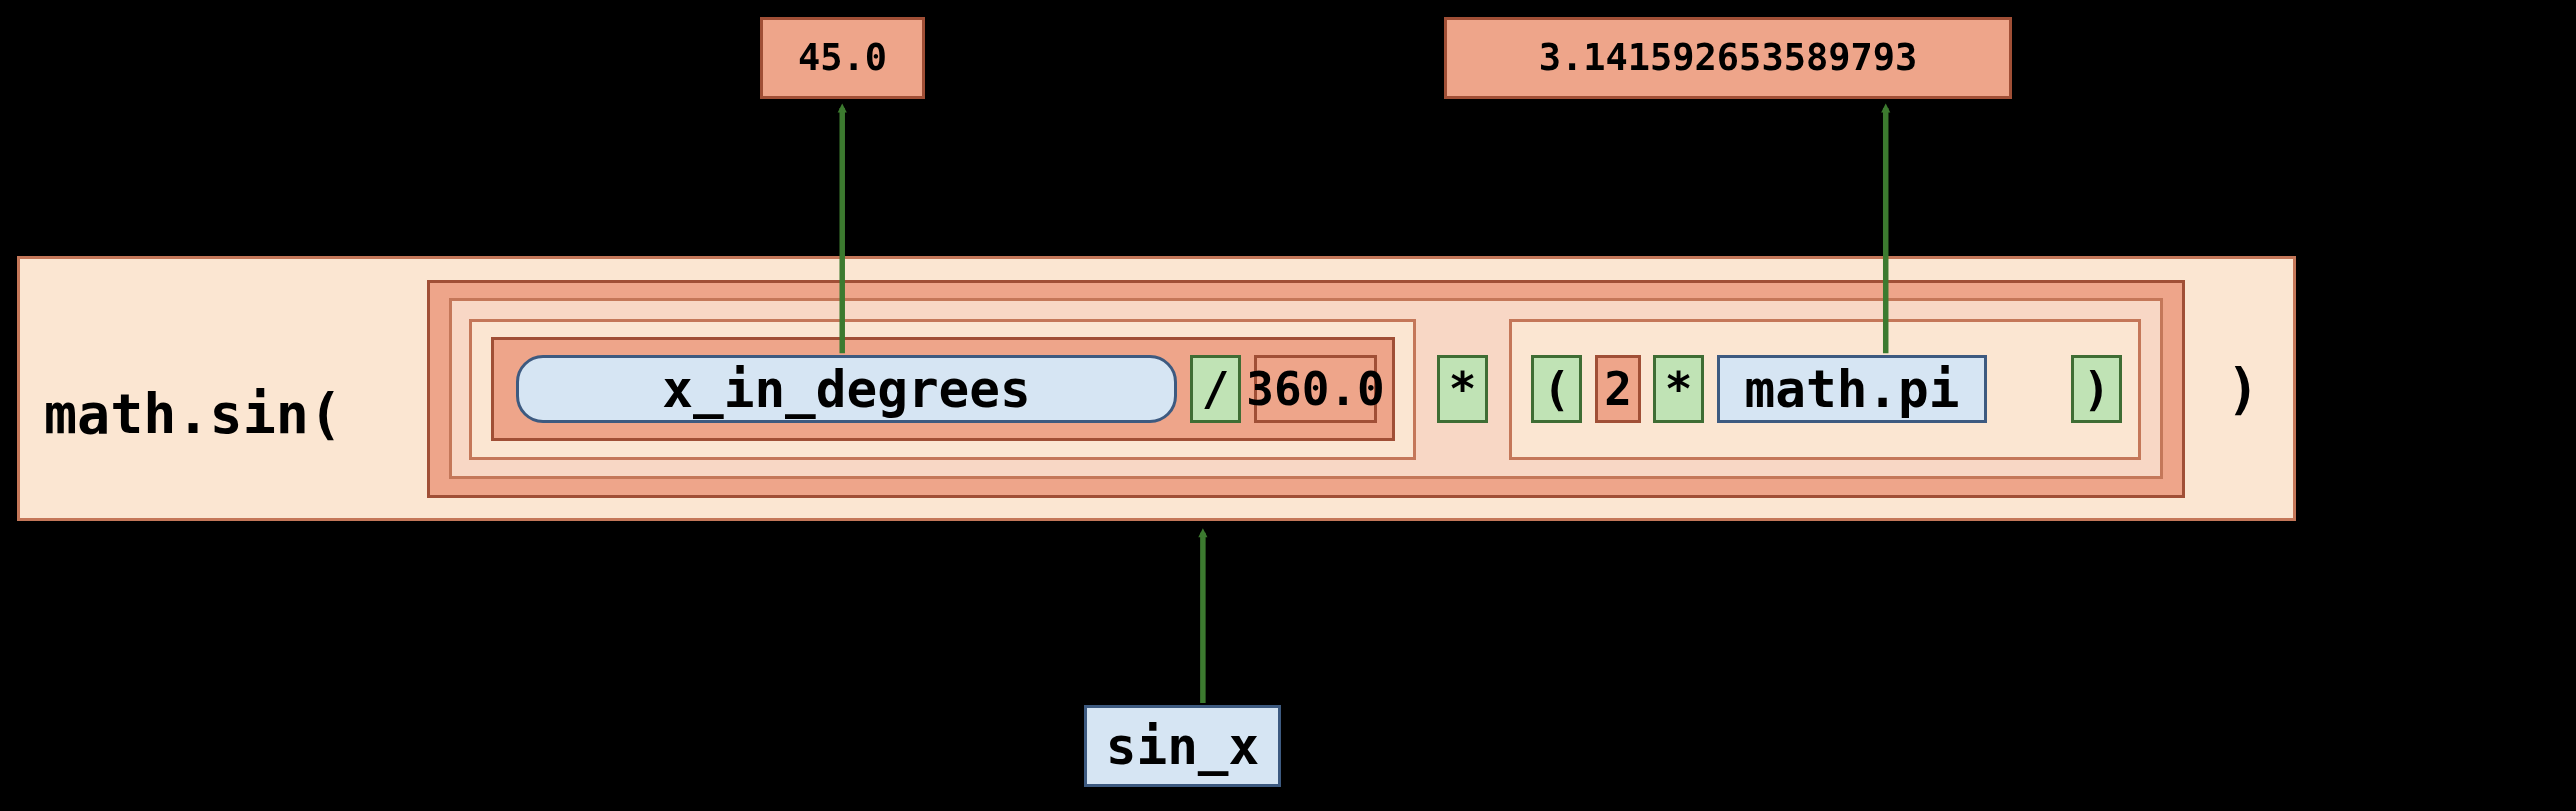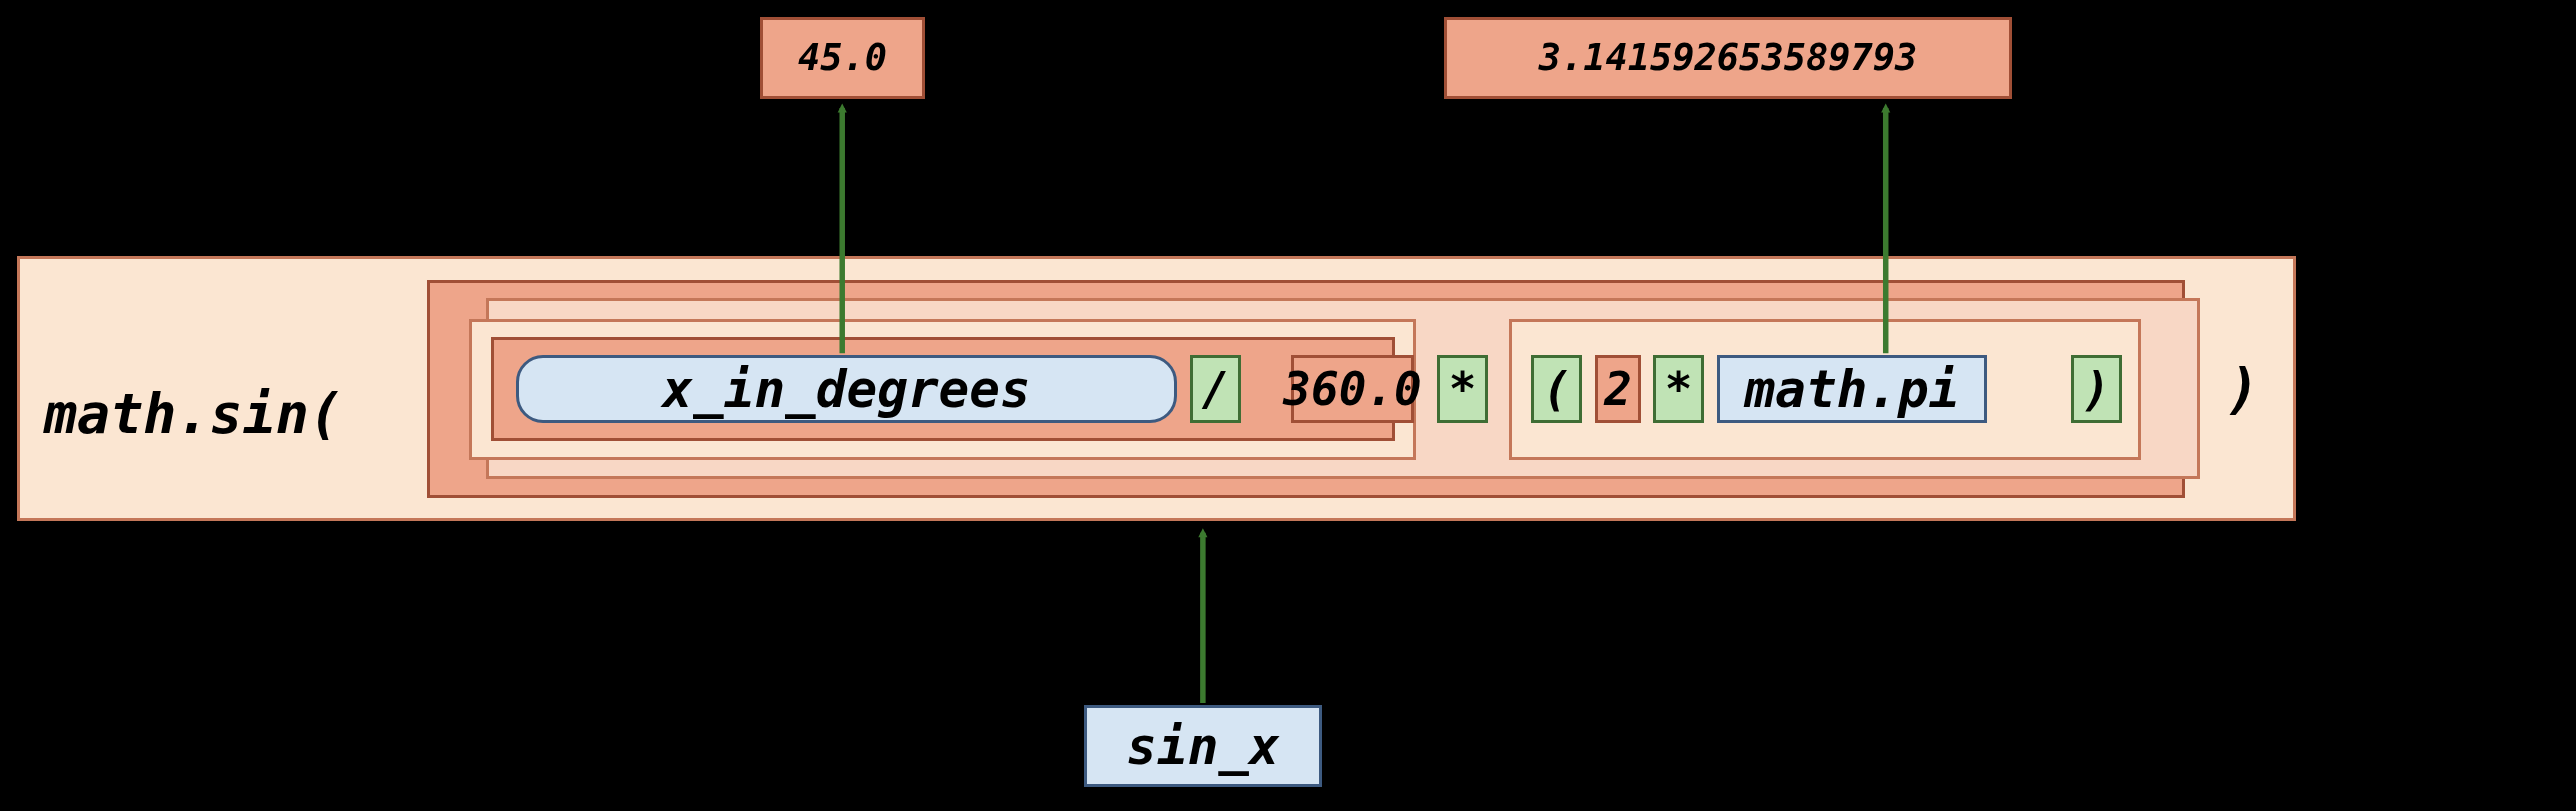--- a/index.html
+++ b/index.html
@@ -9,35 +9,33 @@
     background: #000;
     font-family: "DejaVu Sans Mono", "Consolas", "Monaco", monospace;
     font-weight: bold;
     font-size: 37px;
     color: #000;
   }
   .stage {
     position: relative;
     width: 2576px;
     height: 811px;
-    font-style: italic;
   }
   .abs { position: absolute; }
   .blue {
     background: #d6e5f3;
     border: 3.7px solid #3d5a80;
   }
   .salmon {
     background: #eea58a;
     border: 3.7px solid #a04f36;
   }
   .salmon-light {
     background: #f8d7c5;
     border: 3.7px solid #c47759;
-    margin-left: 37px;
   }
   .cream {
     background: #fbe6d2;
     border: 3.7px solid #c47759;
   }
   .green {
     background: #c0e3b5;
     border: 3.7px solid #3f6d34;
   }
   .txt {
@@ -91,21 +89,21 @@
   <div class="abs salmon txt" style="left:1595px; top:355px; width:46px; height:68px; font-size:46px;">2</div>
 
   <div class="abs green txt" style="left:1653px; top:355px; width:51px; height:68px; font-size:46px;">*</div>
 
   <div class="abs blue txt" style="left:1717px; top:355px; width:270px; height:68px; font-size:51px;">math.pi</div>
 
   <div class="abs green txt" style="left:2071px; top:355px; width:51px; height:68px; font-size:46px;">)</div>
 
   <div class="abs txt" style="left:2197px; top:256px; width:92px; height:265px; font-size:55px;">)</div>
 
-  <div class="abs blue txt" style="left:1084px; top:705px; width:238px; height:82px; font-size:51px;">sin_x</div>
+  <div class="abs blue txt" style="left:1084px; top:705px; width:197px; height:82px; font-size:51px;">sin_x</div>
 
   <svg class="arrow" style="left:0; top:0; width:2576px; height:811px;" viewBox="0 0 2814 886" width="2576" height="811">
     <defs>
       <marker id="ahead" markerWidth="14" markerHeight="14" refX="7" refY="7" orient="auto" markerUnits="userSpaceOnUse">
         <path d="M2,2 L12,7 L2,12 Z" fill="#3c7a2f"></path>
       </marker>
     </defs>
     <line x1="920" y1="386" x2="920" y2="118" stroke="#3c7a2f" stroke-width="6" marker-end="url(#ahead)"></line>
   </svg>
 

